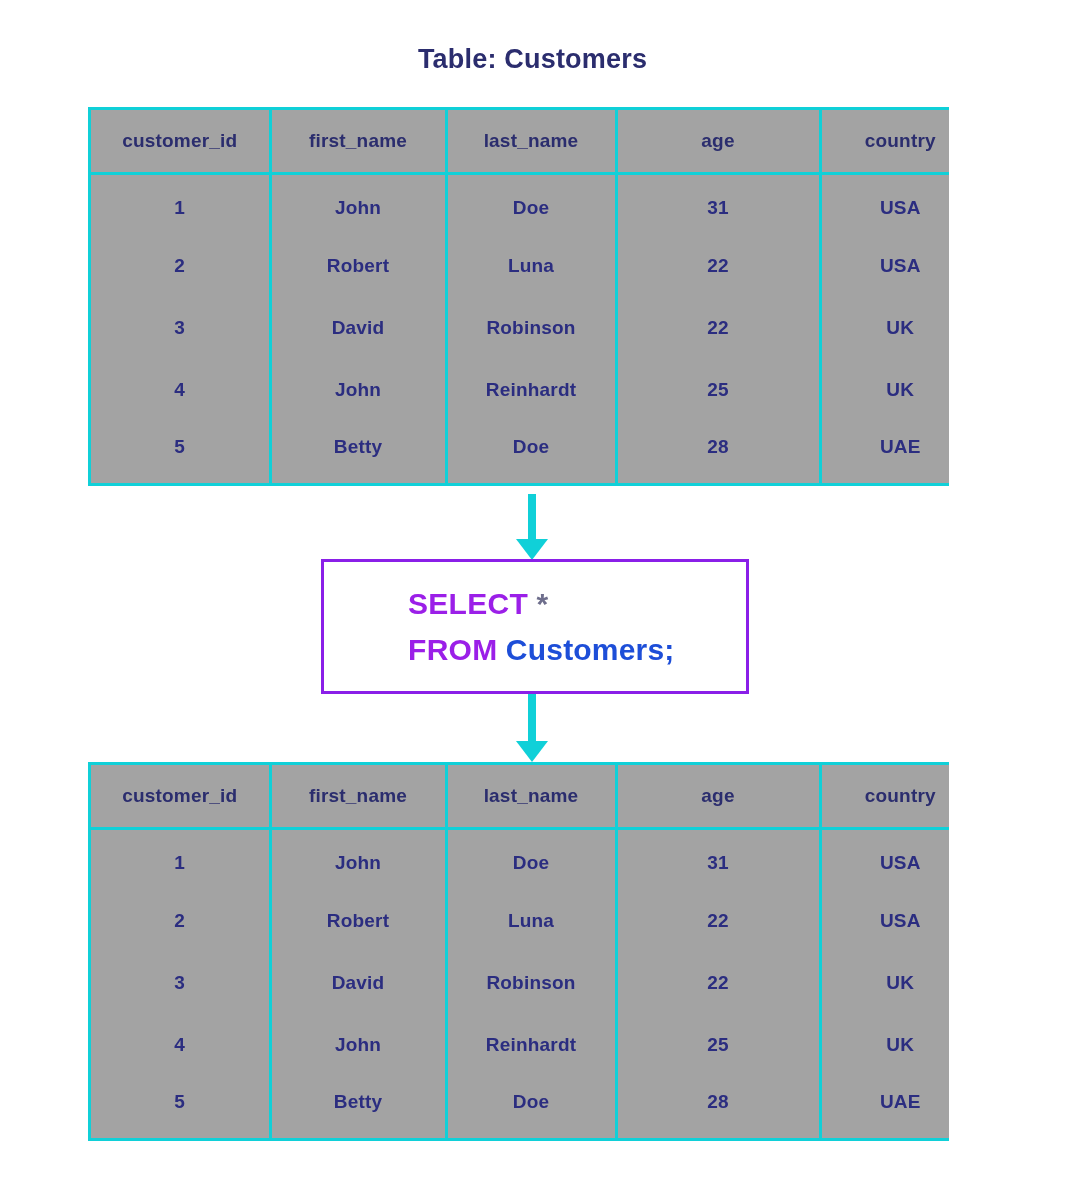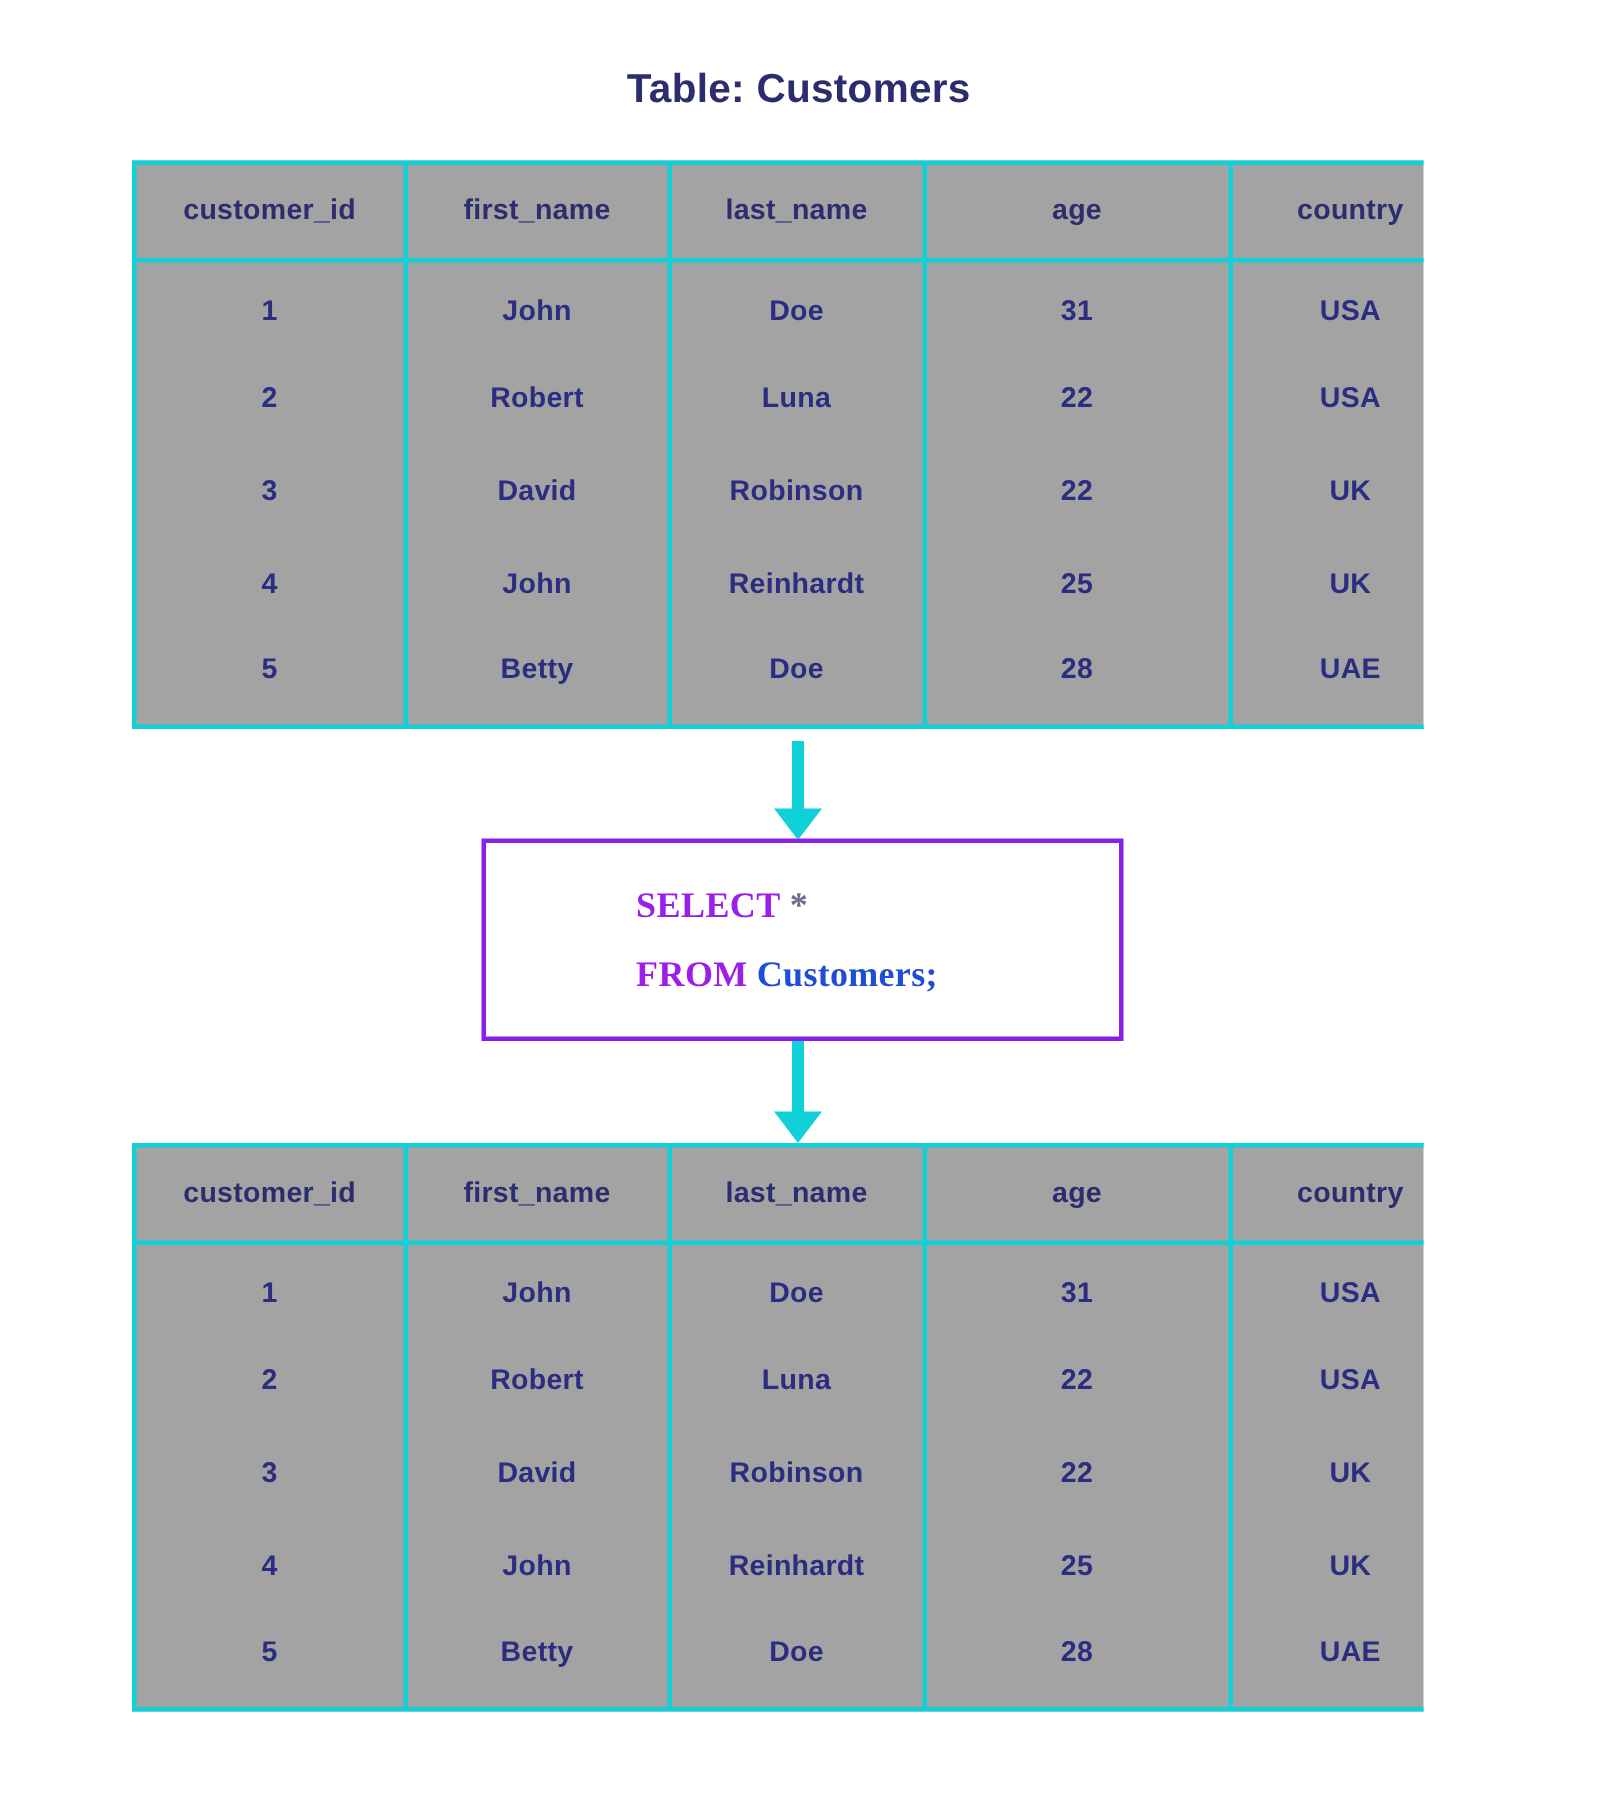--- a/index.html
+++ b/index.html
@@ -125,25 +125,24 @@
     height: 135px;
     border: 3px solid #8a1fe8;
     background: #ffffff;
     display: flex;
     flex-direction: column;
     justify-content: center;
     padding-left: 84px;
   }
 
   .query-line {
-    font-size: 24px;
+    font-size: 30px;
     line-height: 46px;
     white-space: pre;
-    font-family: Liberation Serif, serif;
-    margin-left: 16px;
+    font-family: Liberation Sans, sans-serif;
   }
 
   .kw {
     font-weight: 700;
     color: #9b1fe8;
     letter-spacing: 0.3px;
   }
   .star {
     font-weight: 700;
     color: #6e6e8c;

